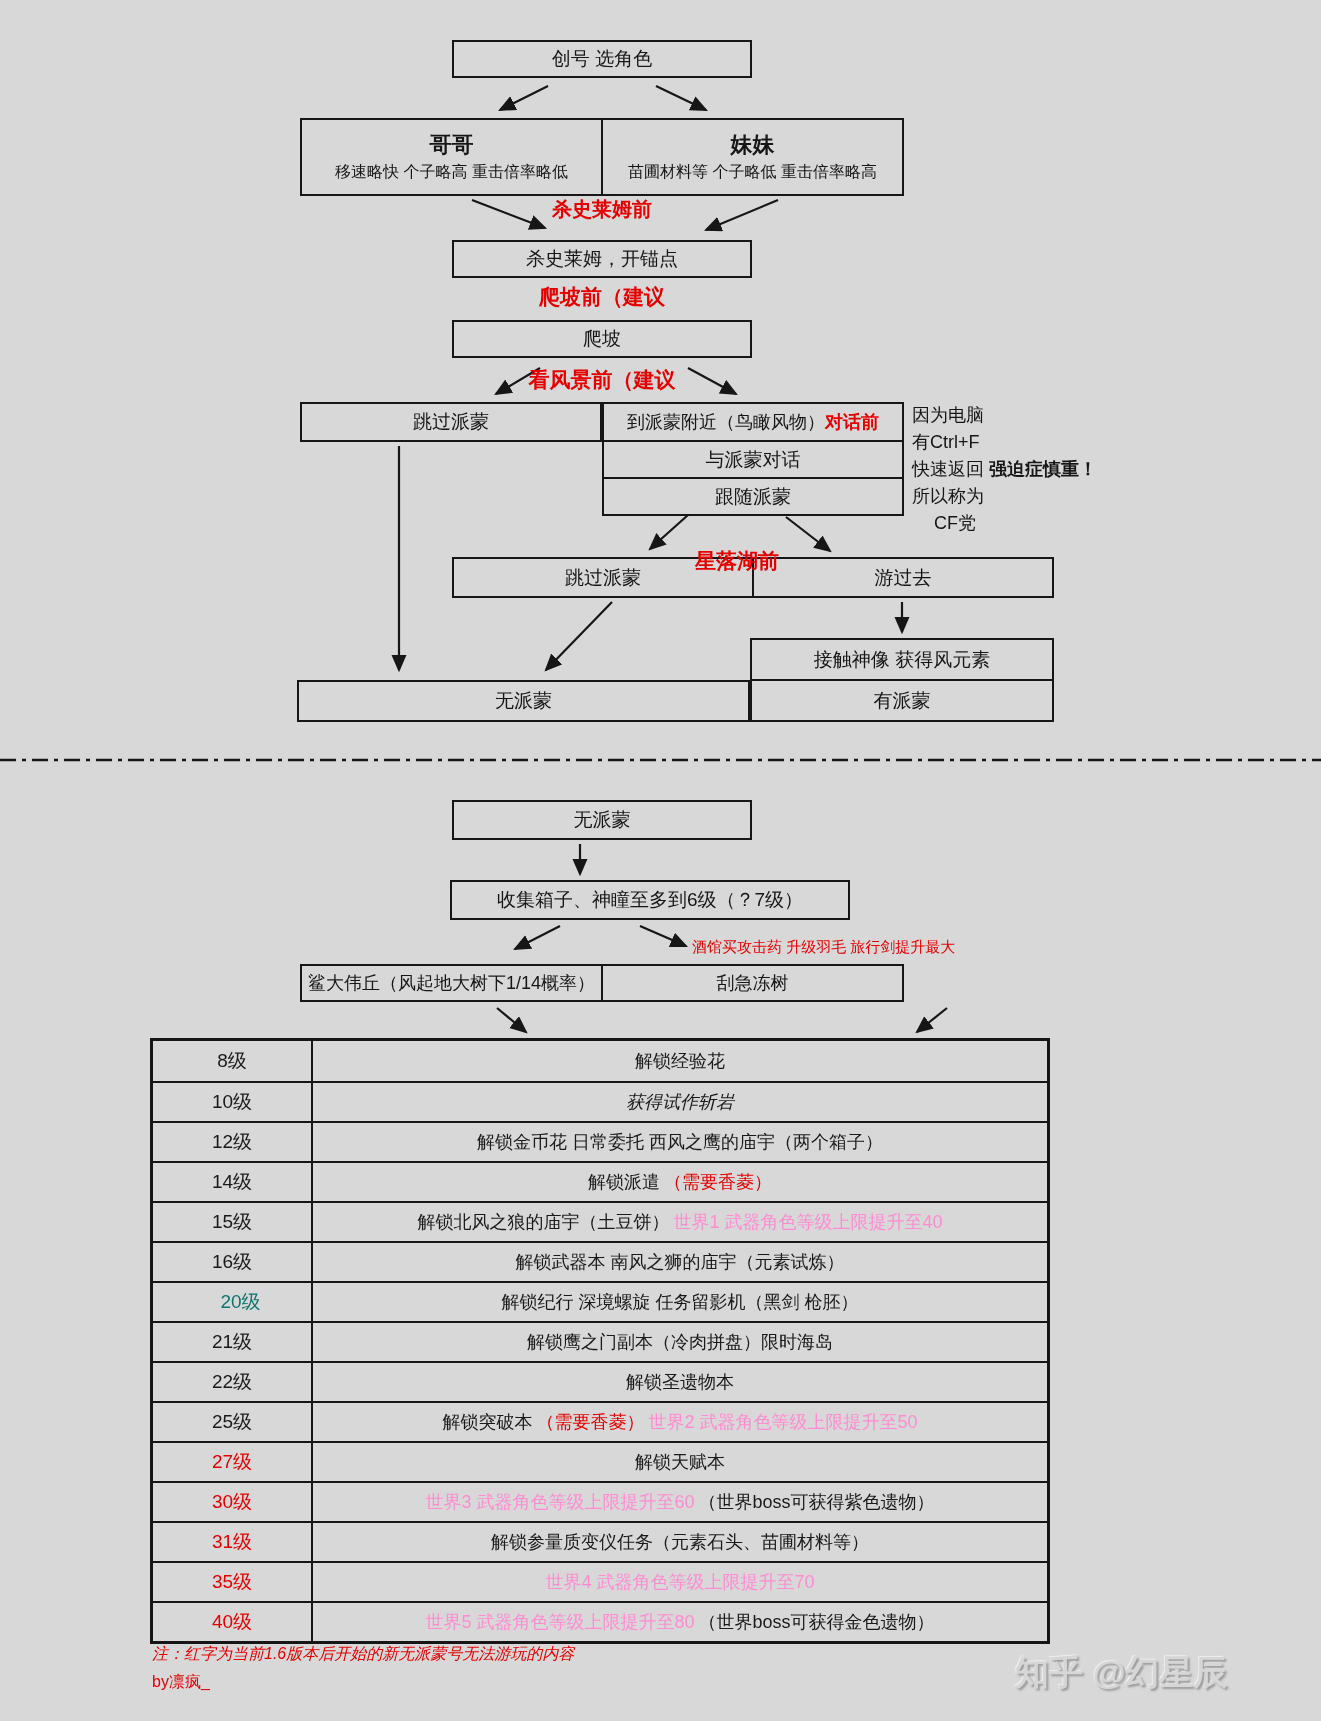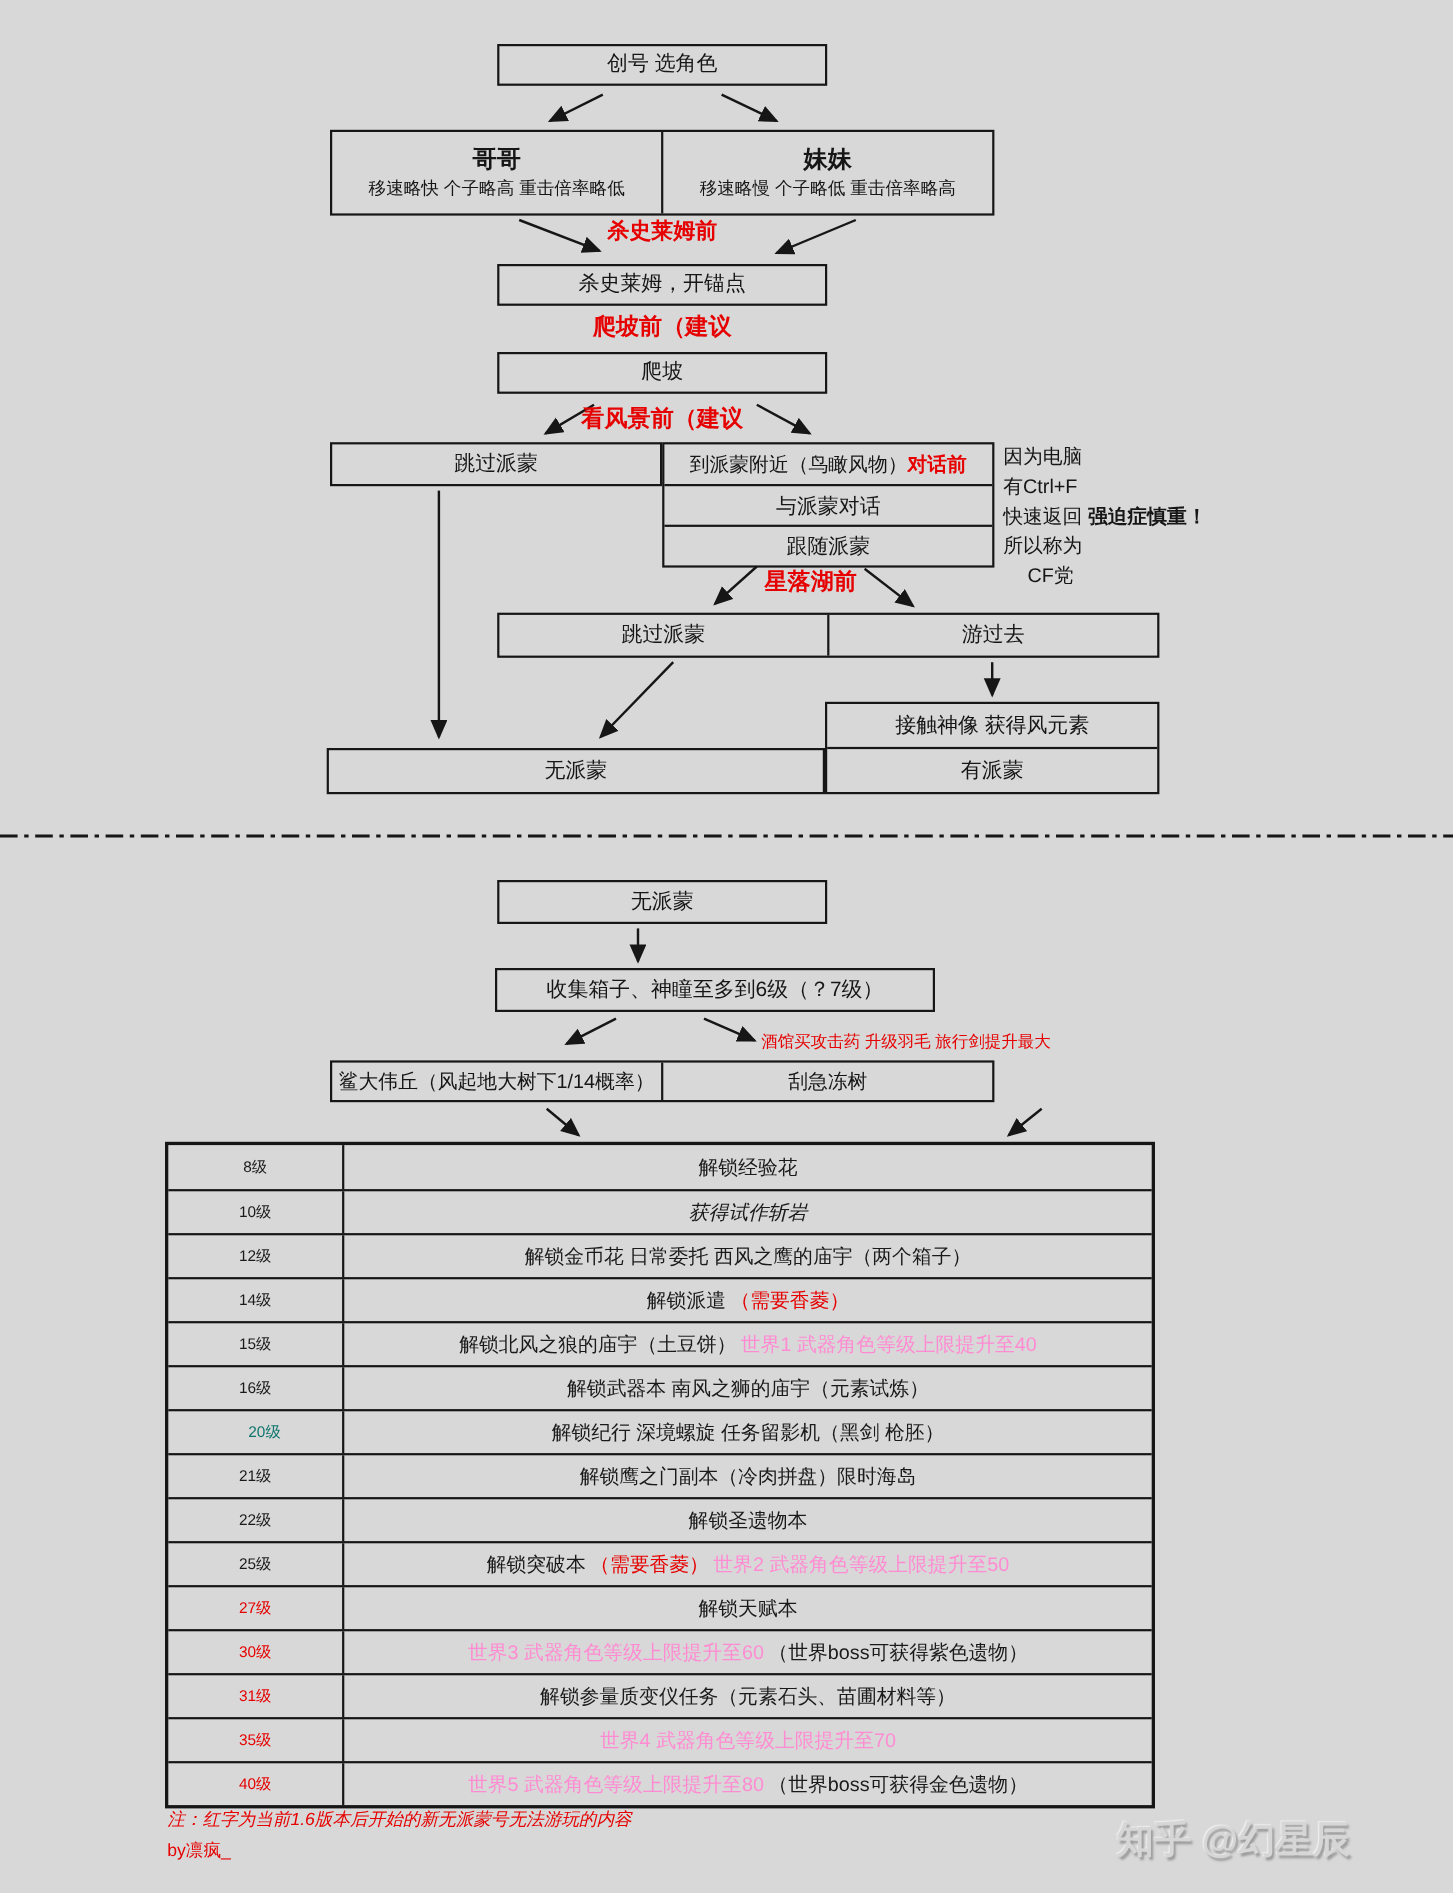--- a/index.html
+++ b/index.html
@@ -43,21 +43,21 @@
   .bold{font-weight:bold;}
   .red{color:var(--red);}
   .smallred{position:absolute;z-index:3;color:var(--red);font-size:15px;white-space:nowrap;}
   .ltable{
     position:absolute;z-index:2;border:3px solid #161616;box-sizing:border-box;
   }
   .trow{display:flex;height:40px;box-sizing:border-box;}
   .trow + .trow{border-top:2px solid #161616;}
   .tlevel{
     width:160px;flex:0 0 160px;display:flex;align-items:center;justify-content:center;
-    border-right:2px solid #161616;font-size:14px;box-sizing:border-box;
+    border-right:2px solid #161616;font-size:19px;box-sizing:border-box;
   }
   .tdesc{flex:1;display:flex;align-items:center;justify-content:center;font-size:18px;white-space:nowrap;}
   .tdesc span{padding:0 2px;}
   .footnote{position:absolute;z-index:2;color:var(--red);font-size:16px;white-space:nowrap;}
   .watermark{
     position:absolute;z-index:2;font-size:34px;font-weight:bold;white-space:nowrap;
     color:#d6d6d6;text-shadow:2px 2px 2px #9c9c9c,-1px -1px 1px #efefef;
   }
 </style>
 </head>
@@ -94,21 +94,21 @@
 
   <div class="box" style="left:452px;top:40px;width:300px;height:38px;">创号 选角色</div>
 
   <div class="box siblings" style="left:300px;top:118px;width:604px;height:78px;">
     <div class="sib-cell">
       <div class="sib-title">哥哥</div>
       <div class="sib-desc">移速略快 个子略高 重击倍率略低</div>
     </div>
     <div class="sib-cell rightsib">
       <div class="sib-title">妹妹</div>
-      <div class="sib-desc">移速略慢 个子略低 重击倍率略高</div>
+      <div class="sib-desc">苗圃材料等 个子略低 重击倍率略高</div>
     </div>
   </div>
 
   <div class="redlbl" style="left:602px;top:196px;font-size:20px;">杀史莱姆前</div>
 
   <div class="box" style="left:452px;top:240px;width:300px;height:38px;">杀史莱姆，开锚点</div>
 
   <div class="redlbl" style="left:602px;top:283px;">爬坡前（建议</div>
 
   <div class="box" style="left:452px;top:320px;width:300px;height:38px;">爬坡</div>
@@ -127,21 +127,21 @@
   </div>
 
   <div class="sidenote" style="left:912px;top:402px;">
     <div>因为电脑</div>
     <div>有Ctrl+F</div>
     <div><span>快速返回 </span><span class="bold">强迫症慎重！</span></div>
     <div>所以称为</div>
     <div class="cf">CF党</div>
   </div>
 
-  <div class="redlbl" style="left:737px;top:514px;">星落湖前</div>
+  <div class="redlbl" style="left:737px;top:547px;">星落湖前</div>
 
   <div class="box pair" style="left:452px;top:557px;width:602px;height:41px;">
     <div class="pair-cell">跳过派蒙</div>
     <div class="pair-cell rightp">游过去</div>
   </div>
 
   <div class="box tworow" style="left:750px;top:638px;width:304px;height:84px;">
     <div class="rrow">接触神像 获得风元素</div>
     <div class="rrow">有派蒙</div>
   </div>

